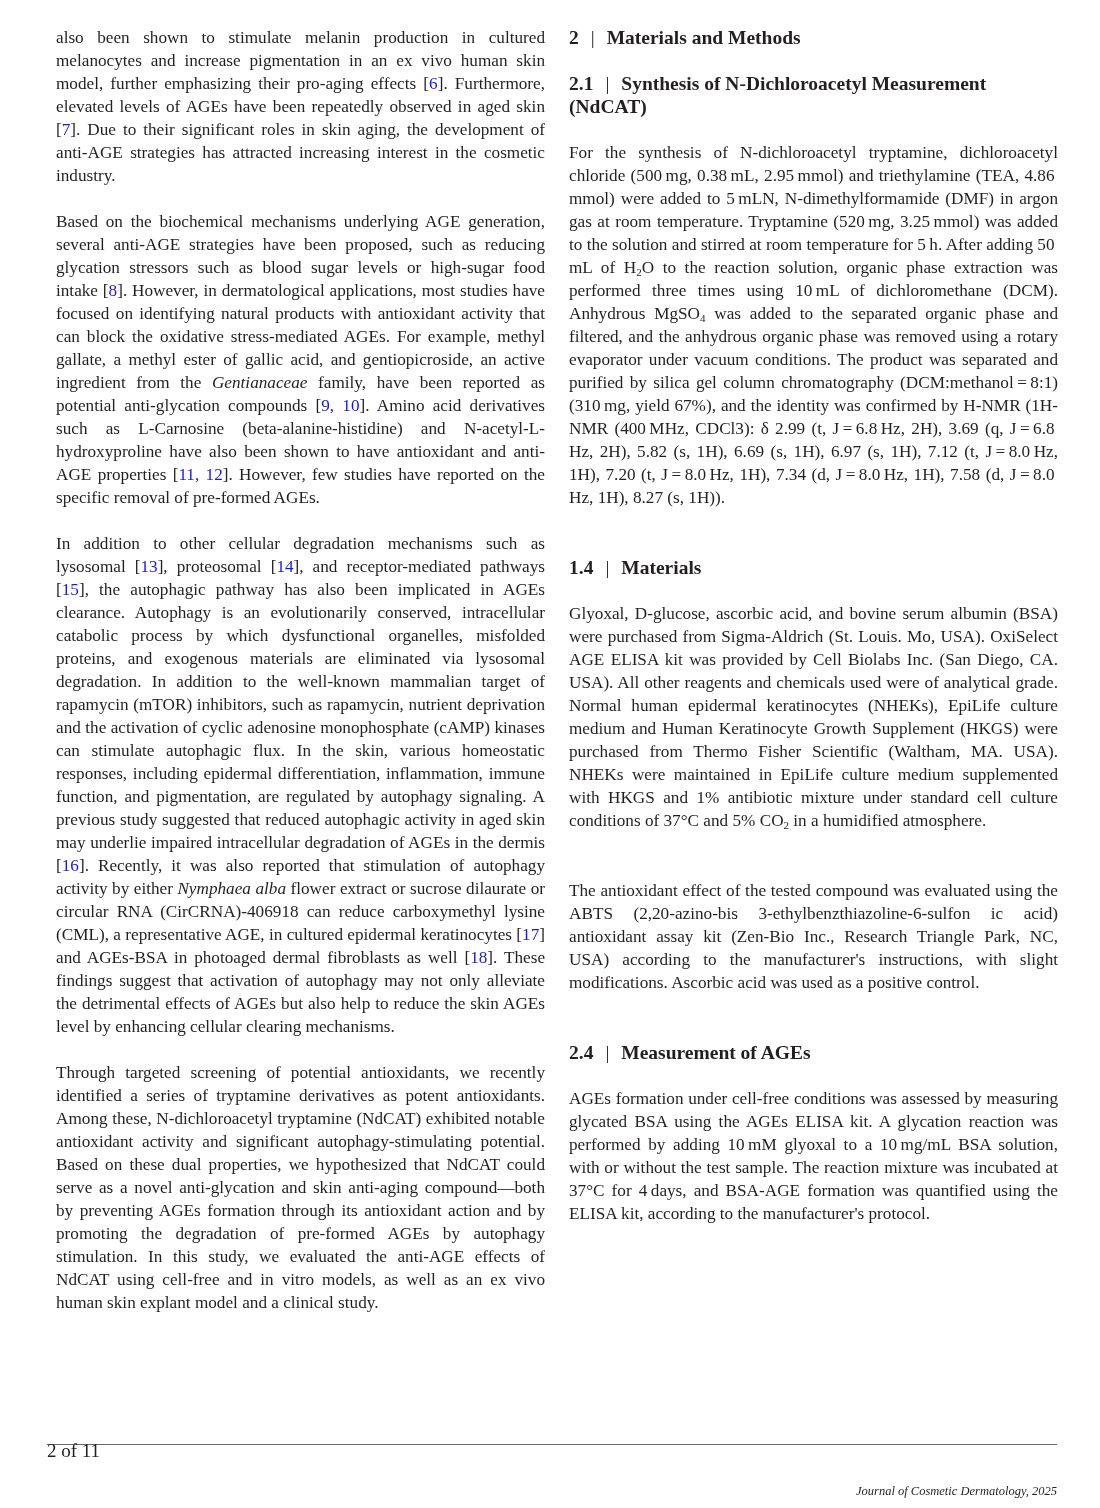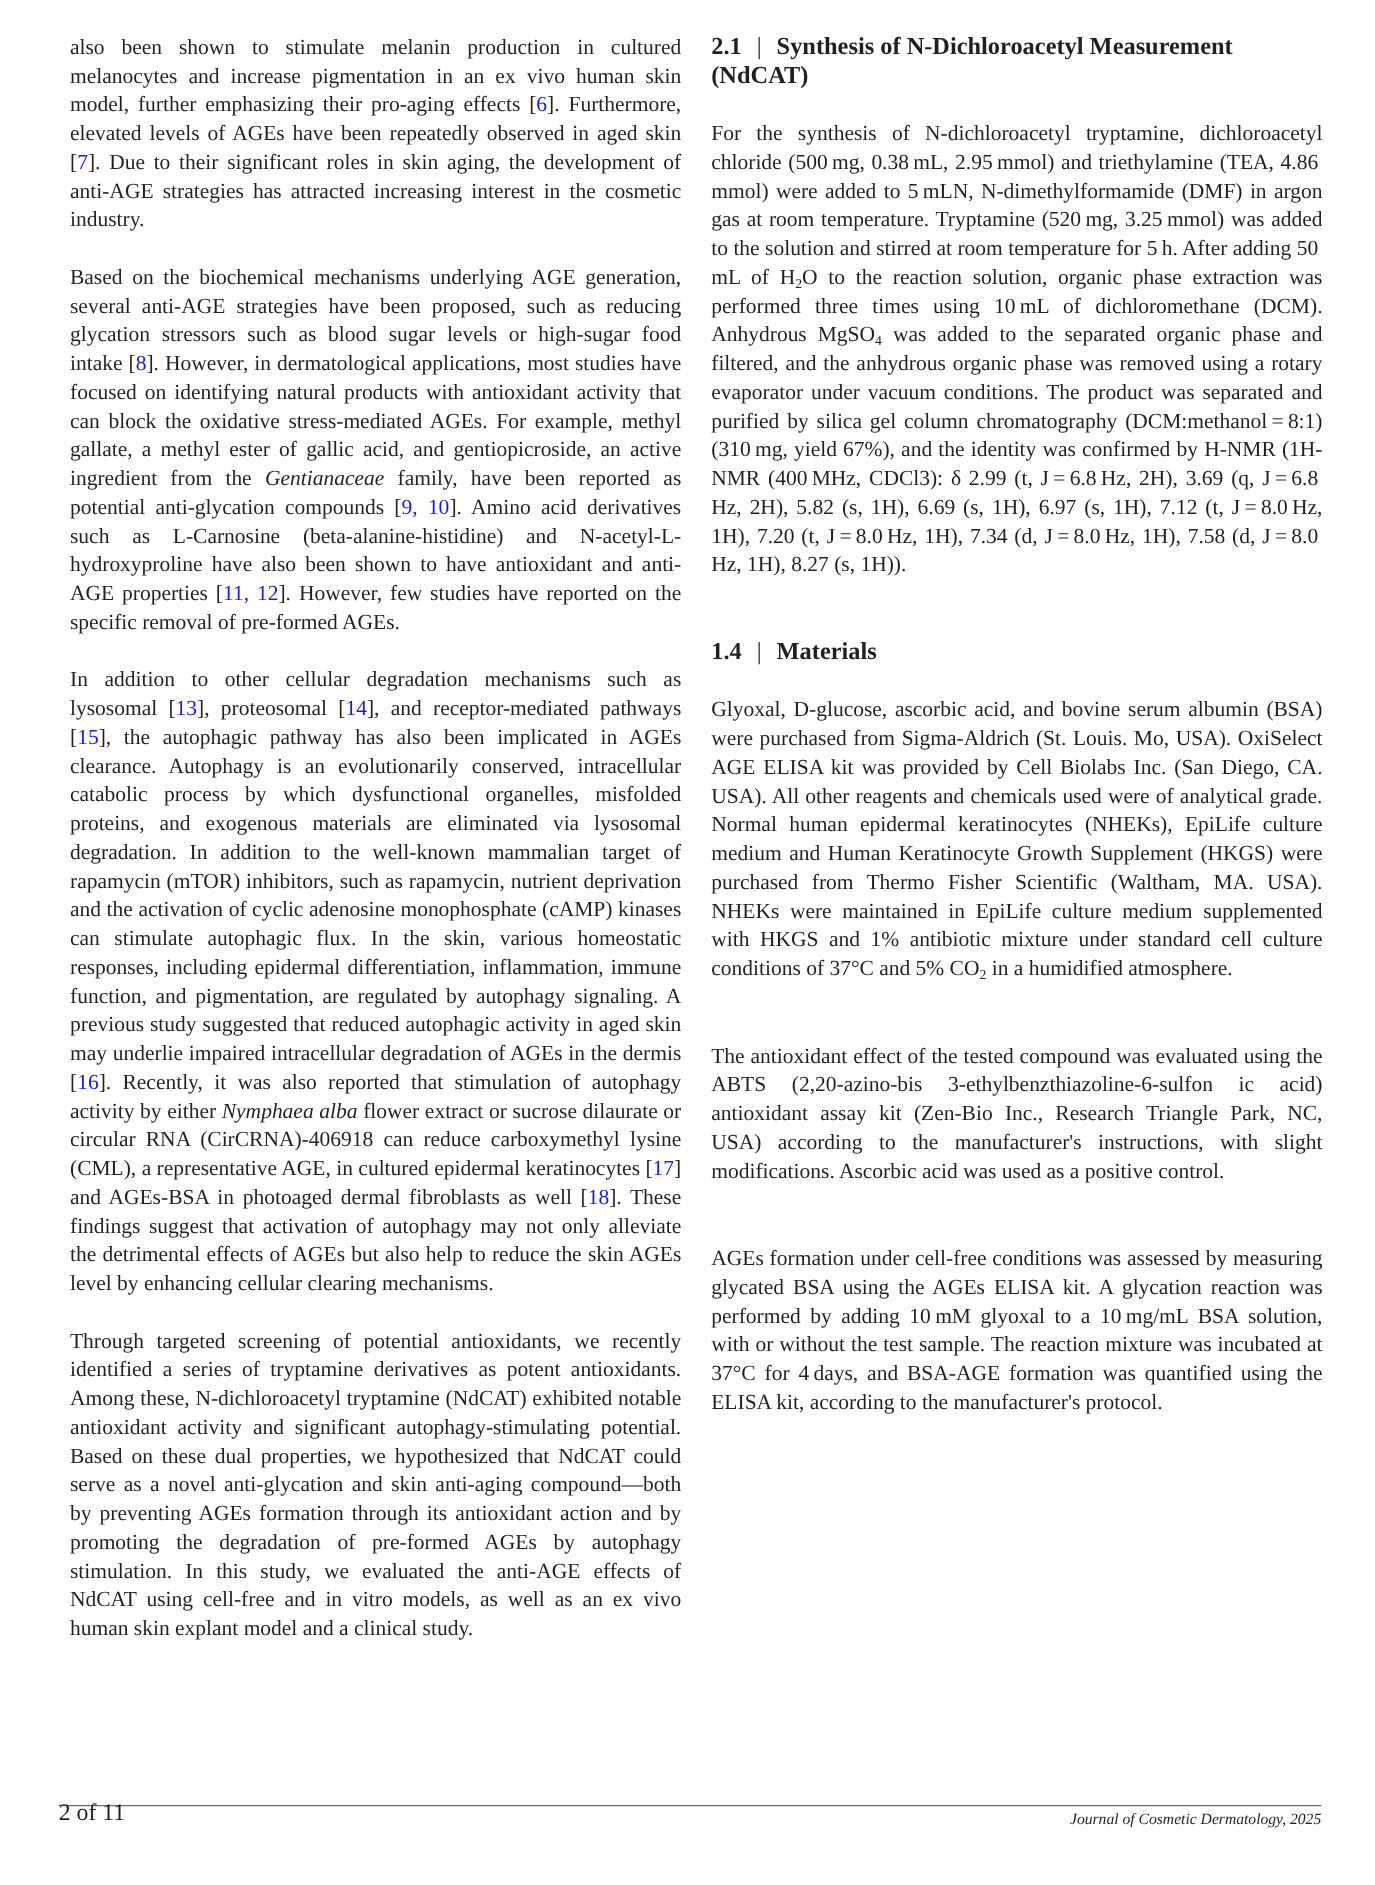--- a/index.html
+++ b/index.html
@@ -30,49 +30,55 @@
   sub { font-size: 11px; line-height: 0; vertical-align: -3px; }
   .footer-rule {
     position: absolute; left: 47px; top: 1444px; width: 1010px; height: 0;
     border-top: 1.5px solid #6b6b6b;
   }
   .footer-left {
     position: absolute; left: 47px; top: 1440px; font-size: 19px;
     font-family: "Liberation Serif", serif;
   }
   .footer-right {
-    position: absolute; right: 43px; top: 1448px; font-size: 12.5px;
+    position: absolute; right: 43px; top: 1484px; font-size: 12.5px;
     font-style: italic; font-family: "Liberation Serif", serif;
   }
 </style>
 </head>
 <body>
 
 <div class="col left">
   <p><span>also been shown to stimulate melanin production in cultured melanocytes and increase pigmentation in an ex vivo human skin model, further emphasizing their pro-aging effects </span><span>[</span><span class="ref">6</span><span>]. Furthermore, elevated levels of AGEs have been repeatedly observed in aged skin [</span><span class="ref">7</span><span>]. Due to their significant roles in skin aging, the development of anti-AGE strategies has attracted increasing interest in the cosmetic industry.</span></p>
   <p><span>Based on the biochemical mechanisms underlying AGE generation, several anti-AGE strategies have been proposed, such as reducing glycation stressors such as blood sugar levels or high-sugar food intake [</span><span class="ref">8</span><span>]. However, in dermatological applications, most studies have focused on identifying natural products with antioxidant activity that can block the oxidative stress-mediated AGEs. For example, methyl gallate, a methyl ester of gallic acid, and gentiopicroside, an active ingredient from the </span><span class="it">Gentianaceae</span><span> family, have been reported as potential anti-glycation compounds [</span><span class="ref">9, 10</span><span>]. Amino acid derivatives such as L-Carnosine (beta-alanine-histidine) and N-acetyl-L-hydroxyproline have also been shown to have antioxidant and anti-AGE properties [</span><span class="ref">11, 12</span><span>]. However, few studies have reported on the specific removal of pre-formed AGEs.</span></p>
   <p><span>In addition to other cellular degradation mechanisms such as lysosomal [</span><span class="ref">13</span><span>], proteosomal [</span><span class="ref">14</span><span>], and receptor-mediated pathways [</span><span class="ref">15</span><span>], the autophagic pathway has also been implicated in AGEs clearance. Autophagy is an evolutionarily conserved, intracellular catabolic process by which dysfunctional organelles, misfolded proteins, and exogenous materials are eliminated via lysosomal degradation. In addition to the well-known mammalian target of rapamycin (mTOR) inhibitors, such as rapamycin, nutrient deprivation and the activation of cyclic adenosine monophosphate (cAMP) kinases can stimulate autophagic flux. In the skin, various homeostatic responses, including epidermal differentiation, inflammation, immune function, and pigmentation, are regulated by autophagy signaling. A previous study suggested that reduced autophagic activity in aged skin may underlie impaired intracellular degradation of AGEs in the dermis [</span><span class="ref">16</span><span>]. Recently, it was also reported that stimulation of autophagy activity by either </span><span class="it">Nymphaea alba</span><span> flower extract or sucrose dilaurate or circular RNA (CirCRNA)-406918 can reduce carboxymethyl lysine (CML), a representative AGE, in cultured epidermal keratinocytes [</span><span class="ref">17</span><span>] and AGEs-BSA in photoaged dermal fibroblasts as well [</span><span class="ref">18</span><span>]. These findings suggest that activation of autophagy may not only alleviate the detrimental effects of AGEs but also help to reduce the skin AGEs level by enhancing cellular clearing mechanisms.</span></p>
   <p><span>Through targeted screening of potential antioxidants, we recently identified a series of tryptamine derivatives as potent antioxidants. Among these, N-dichloroacetyl tryptamine (NdCAT) exhibited notable antioxidant activity and significant autophagy-stimulating potential. Based on these dual properties, we hypothesized that NdCAT could serve as a novel anti-glycation and skin anti-aging compound—both by preventing AGEs formation through its antioxidant action and by promoting the degradation of pre-formed AGEs by autophagy stimulation. In this study, we evaluated the anti-AGE effects of NdCAT using cell-free and in vitro models, as well as an ex vivo human skin explant model and a clinical study.</span></p>
 </div>
 
 <div class="col right">
+  <h2>
+    <span class="num">2</span><span class="bar">|</span><span>Materials and Methods</span>
+  </h2>
 
   <h3>
     <span class="num">2.1</span><span class="bar">|</span><span>Synthesis of N-Dichloroacetyl Measurement (NdCAT)</span>
   </h3>
   <p><span>For the synthesis of N-dichloroacetyl tryptamine, dichloroacetyl chloride (500 mg, 0.38 mL, 2.95 mmol) and triethylamine (TEA, 4.86 mmol) were added to 5 mLN, N-dimethylformamide (DMF) in argon gas at room temperature. Tryptamine (520 mg, 3.25 mmol) was added to the solution and stirred at room temperature for 5 h. After adding 50 mL of H</span><sub>2</sub><span>O to the reaction solution, organic phase extraction was performed three times using 10 mL of dichloromethane (DCM). Anhydrous MgSO</span><sub>4</sub><span> was added to the separated organic phase and filtered, and the anhydrous organic phase was removed using a rotary evaporator under vacuum conditions. The product was separated and purified by silica gel column chromatography (DCM:methanol = 8:1) (310 mg, yield 67%), and the identity was confirmed by H-NMR (1H-NMR (400 MHz, CDCl3): δ 2.99 (t, J = 6.8 Hz, 2H), 3.69 (q, J = 6.8 Hz, 2H), 5.82 (s, 1H), 6.69 (s, 1H), 6.97 (s, 1H), 7.12 (t, J = 8.0 Hz, 1H), 7.20 (t, J = 8.0 Hz, 1H), 7.34 (d, J = 8.0 Hz, 1H), 7.58 (d, J = 8.0 Hz, 1H), 8.27 (s, 1H)).</span></p>
   <div class="sec-gap"></div>
 
   <h3>
     <span class="num">1.4</span><span class="bar">|</span><span>Materials</span>
   </h3>
   <p><span>Glyoxal, D-glucose, ascorbic acid, and bovine serum albumin (BSA) were purchased from Sigma-Aldrich (St. Louis. Mo, USA). OxiSelect AGE ELISA kit was provided by Cell Biolabs Inc. (San Diego, CA. USA). All other reagents and chemicals used were of analytical grade. Normal human epidermal keratinocytes (NHEKs), EpiLife culture medium and Human Keratinocyte Growth Supplement (HKGS) were purchased from Thermo Fisher Scientific (Waltham, MA. USA). NHEKs were maintained in EpiLife culture medium supplemented with HKGS and 1% antibiotic mixture under standard cell culture conditions of 37°C and 5% CO</span><sub>2</sub><span> in a humidified atmosphere.</span></p>
   <div class="sec-gap"></div>
 
   <p><span>The antioxidant effect of the tested compound was evaluated using the ABTS (2,20-azino-bis 3-ethylbenzthiazoline-6-sulfon ic acid) antioxidant assay kit (Zen-Bio Inc., Research Triangle Park, NC, USA) according to the manufacturer's instructions, with slight modifications. Ascorbic acid was used as a positive control.</span></p>
   <div class="sec-gap"></div>
 
+  <h3>
+    <span class="num">2.4</span><span class="bar">|</span><span>Measurement of AGEs</span>
+  </h3>
   <p><span>AGEs formation under cell-free conditions was assessed by measuring glycated BSA using the AGEs ELISA kit. A glycation reaction was performed by adding 10 mM glyoxal to a 10 mg/mL BSA solution, with or without the test sample. The reaction mixture was incubated at 37°C for 4 days, and BSA-AGE formation was quantified using the ELISA kit, according to the manufacturer's protocol.</span></p>
 </div>
 
 <div class="footer-rule"></div>
 <div class="footer-left">2 of 11</div>
 <div class="footer-right">Journal of Cosmetic Dermatology, 2025</div>
 
 </body></html>

